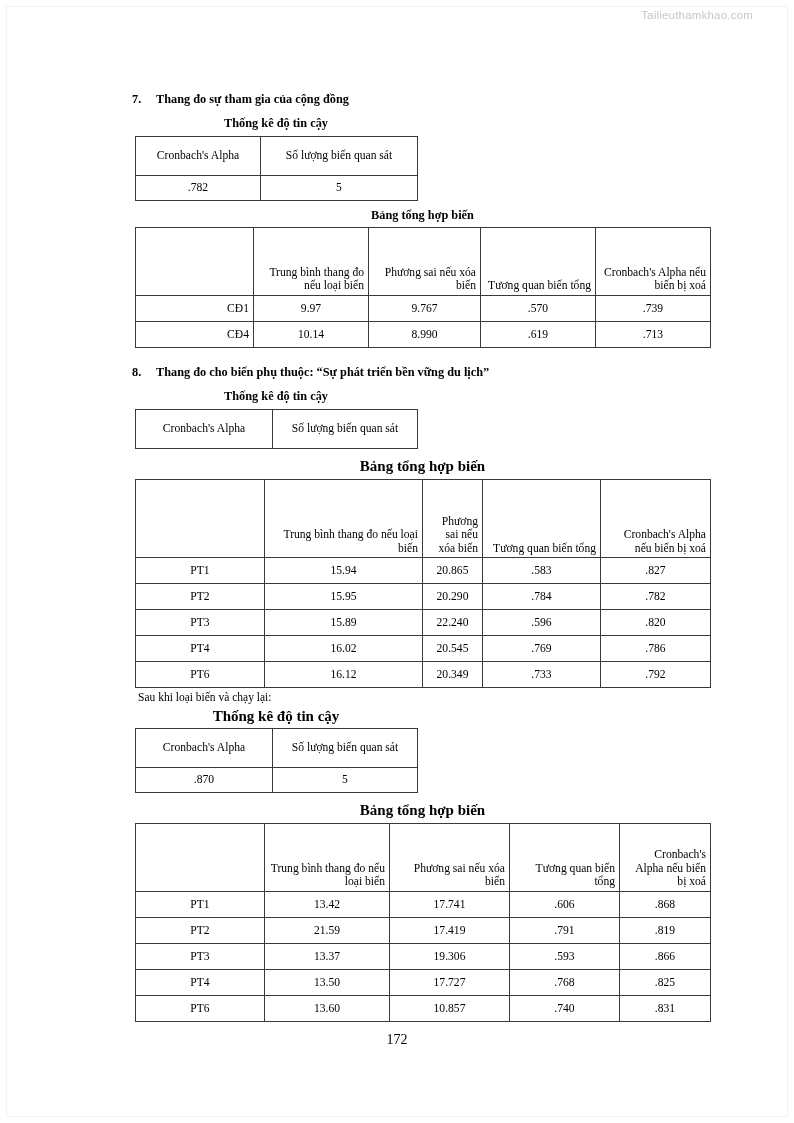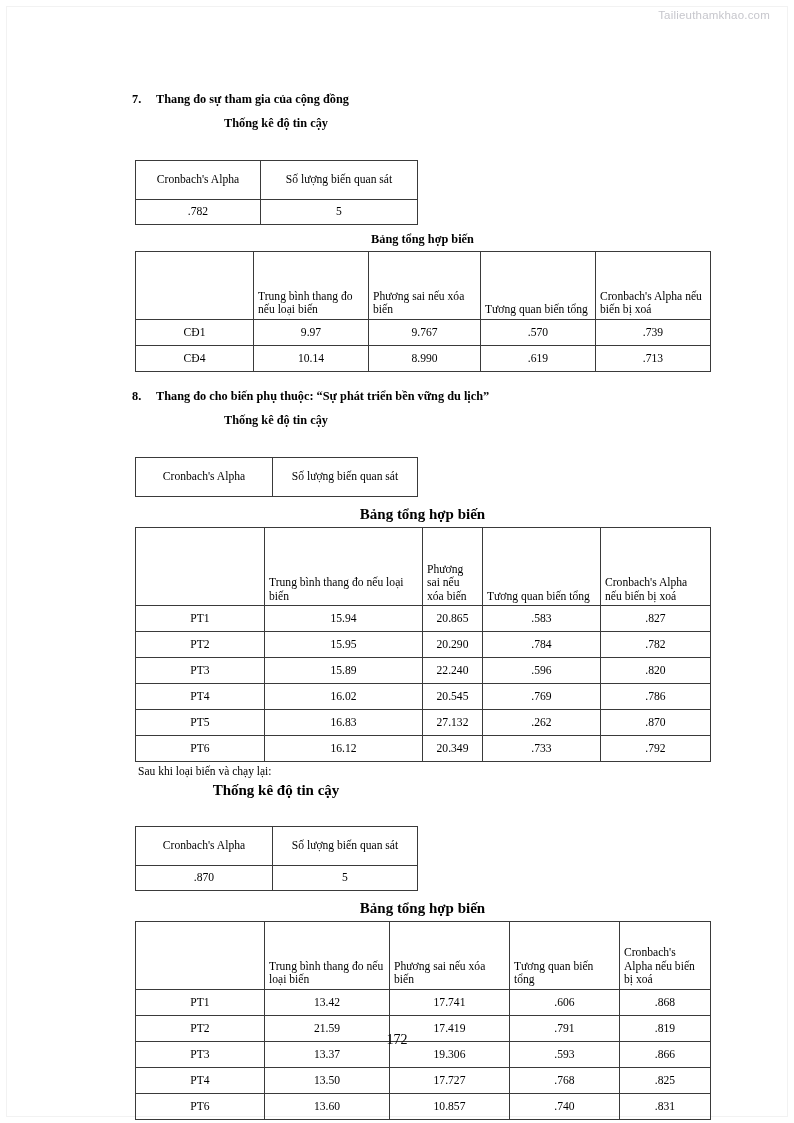--- a/index.html
+++ b/index.html
@@ -24,21 +24,21 @@
     left: 6px;
     top: 6px;
     right: 6px;
     bottom: 6px;
     border: 1px solid #f2f2f2;
     pointer-events: none;
   }
   .watermark {
     position: absolute;
     top: 9px;
-    right: 24px;
+    right: 41px;
     font-family: "Liberation Sans", "DejaVu Sans", sans-serif;
     font-size: 11.5px;
     color: #c6c6cc;
     letter-spacing: 0.2px;
     white-space: nowrap;
   }
   .content {
     position: absolute;
     left: 0;
     top: 0;
@@ -85,41 +85,40 @@
   table.spss {
     border: 1.6px solid #000;
   }
   table.spss td {
     border: 1px solid #3a3a3a;
     padding: 2px 4px;
     line-height: 1.16;
     vertical-align: middle;
   }
   td.ctr { text-align: center; }
-  td.lft { text-align: center; }
+  td.lft { text-align: right; }
   td.blank { border-color: #3a3a3a; }
 
   .reli {
     margin-left: 135px;
-    margin-top: 24px;
   }
   .reli td {
     height: 20px;
   }
   .reli .hdr {
     height: 34px;
     vertical-align: middle;
   }
 
   .items {
     margin-left: 135px;
   }
   .items .hdr-cell {
     vertical-align: bottom;
-    text-align: left;
+    text-align: right;
     padding-bottom: 2px;
   }
   .items .data-cell {
     height: 21px;
   }
 
   .pagenum {
     position: absolute;
     left: 0;
     right: 0;
@@ -277,27 +276,20 @@
           <td class="ctr data-cell">.820</td>
         </tr>
         <tr>
           <td class="ctr data-cell">PT4</td>
           <td class="ctr data-cell">16.02</td>
           <td class="ctr data-cell">20.545</td>
           <td class="ctr data-cell">.769</td>
           <td class="ctr data-cell">.786</td>
         </tr>
         <tr>
-          <td class="ctr data-cell">PT5</td>
-          <td class="ctr data-cell">16.83</td>
-          <td class="ctr data-cell">27.132</td>
-          <td class="ctr data-cell">.262</td>
-          <td class="ctr data-cell">.870</td>
-        </tr>
-        <tr>
           <td class="ctr data-cell">PT6</td>
           <td class="ctr data-cell">16.12</td>
           <td class="ctr data-cell">20.349</td>
           <td class="ctr data-cell">.733</td>
           <td class="ctr data-cell">.792</td>
         </tr>
       </tbody>
     </table>
 
     <div style="height:3px"></div>

